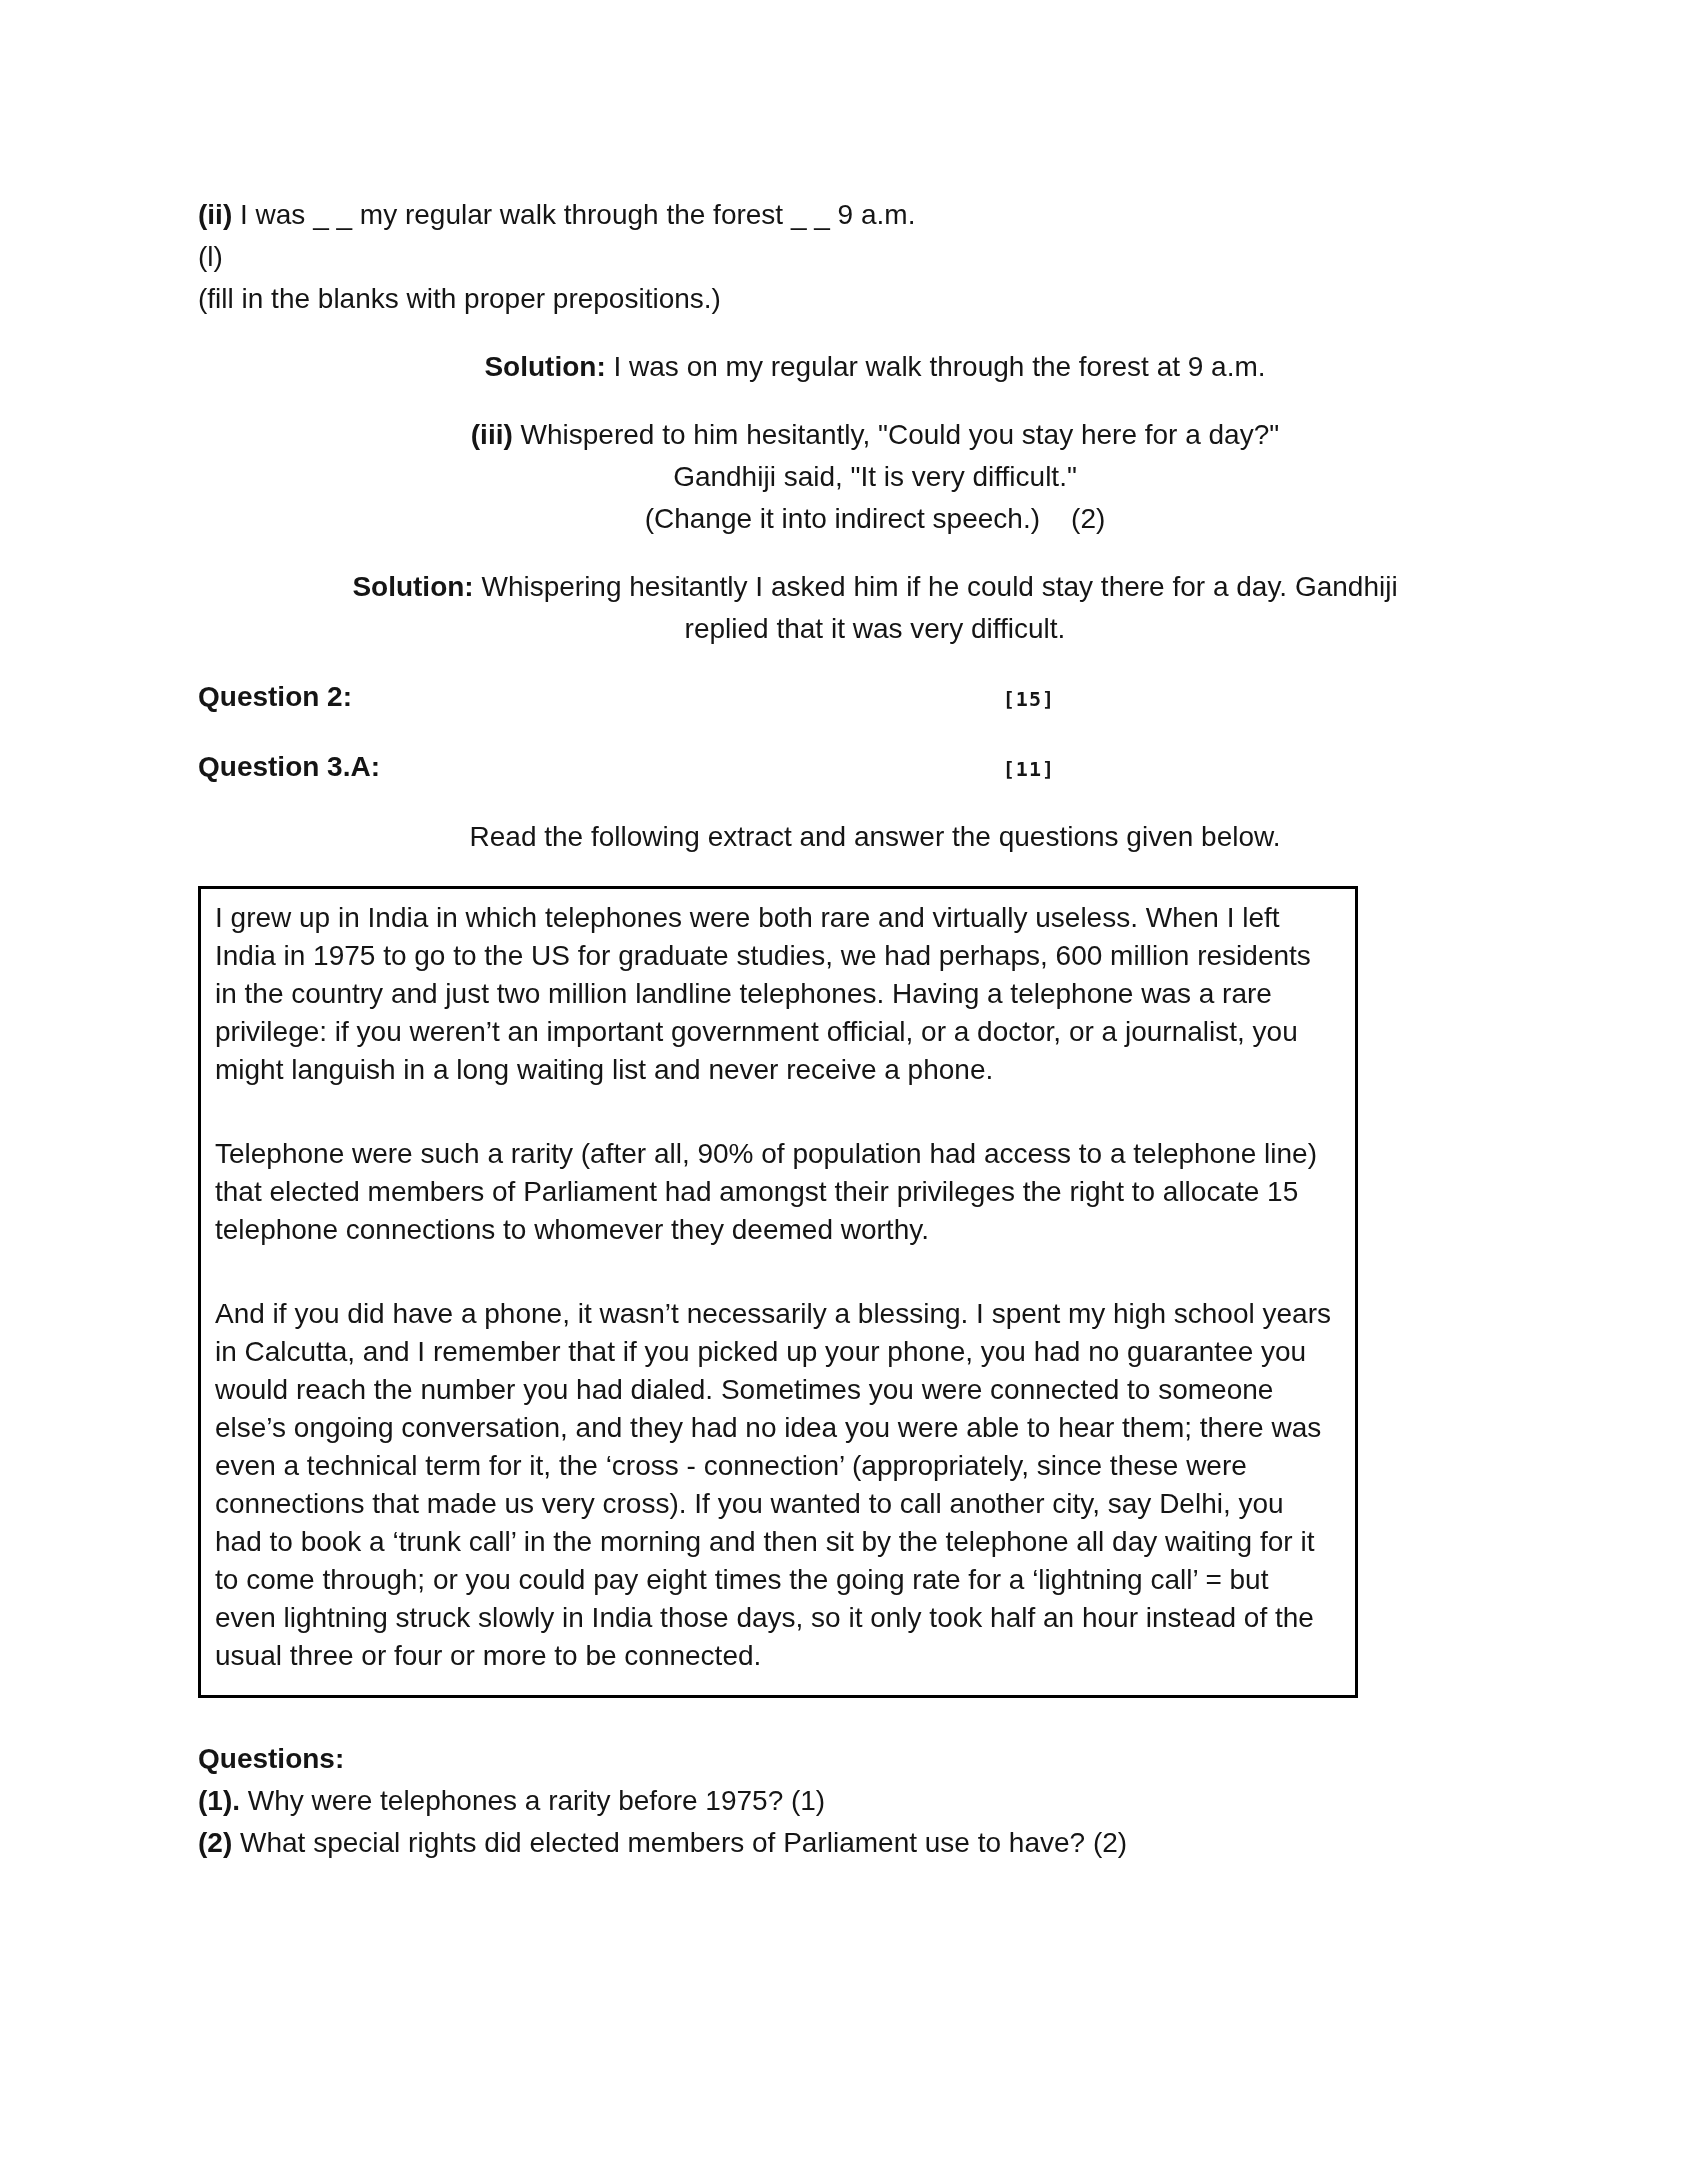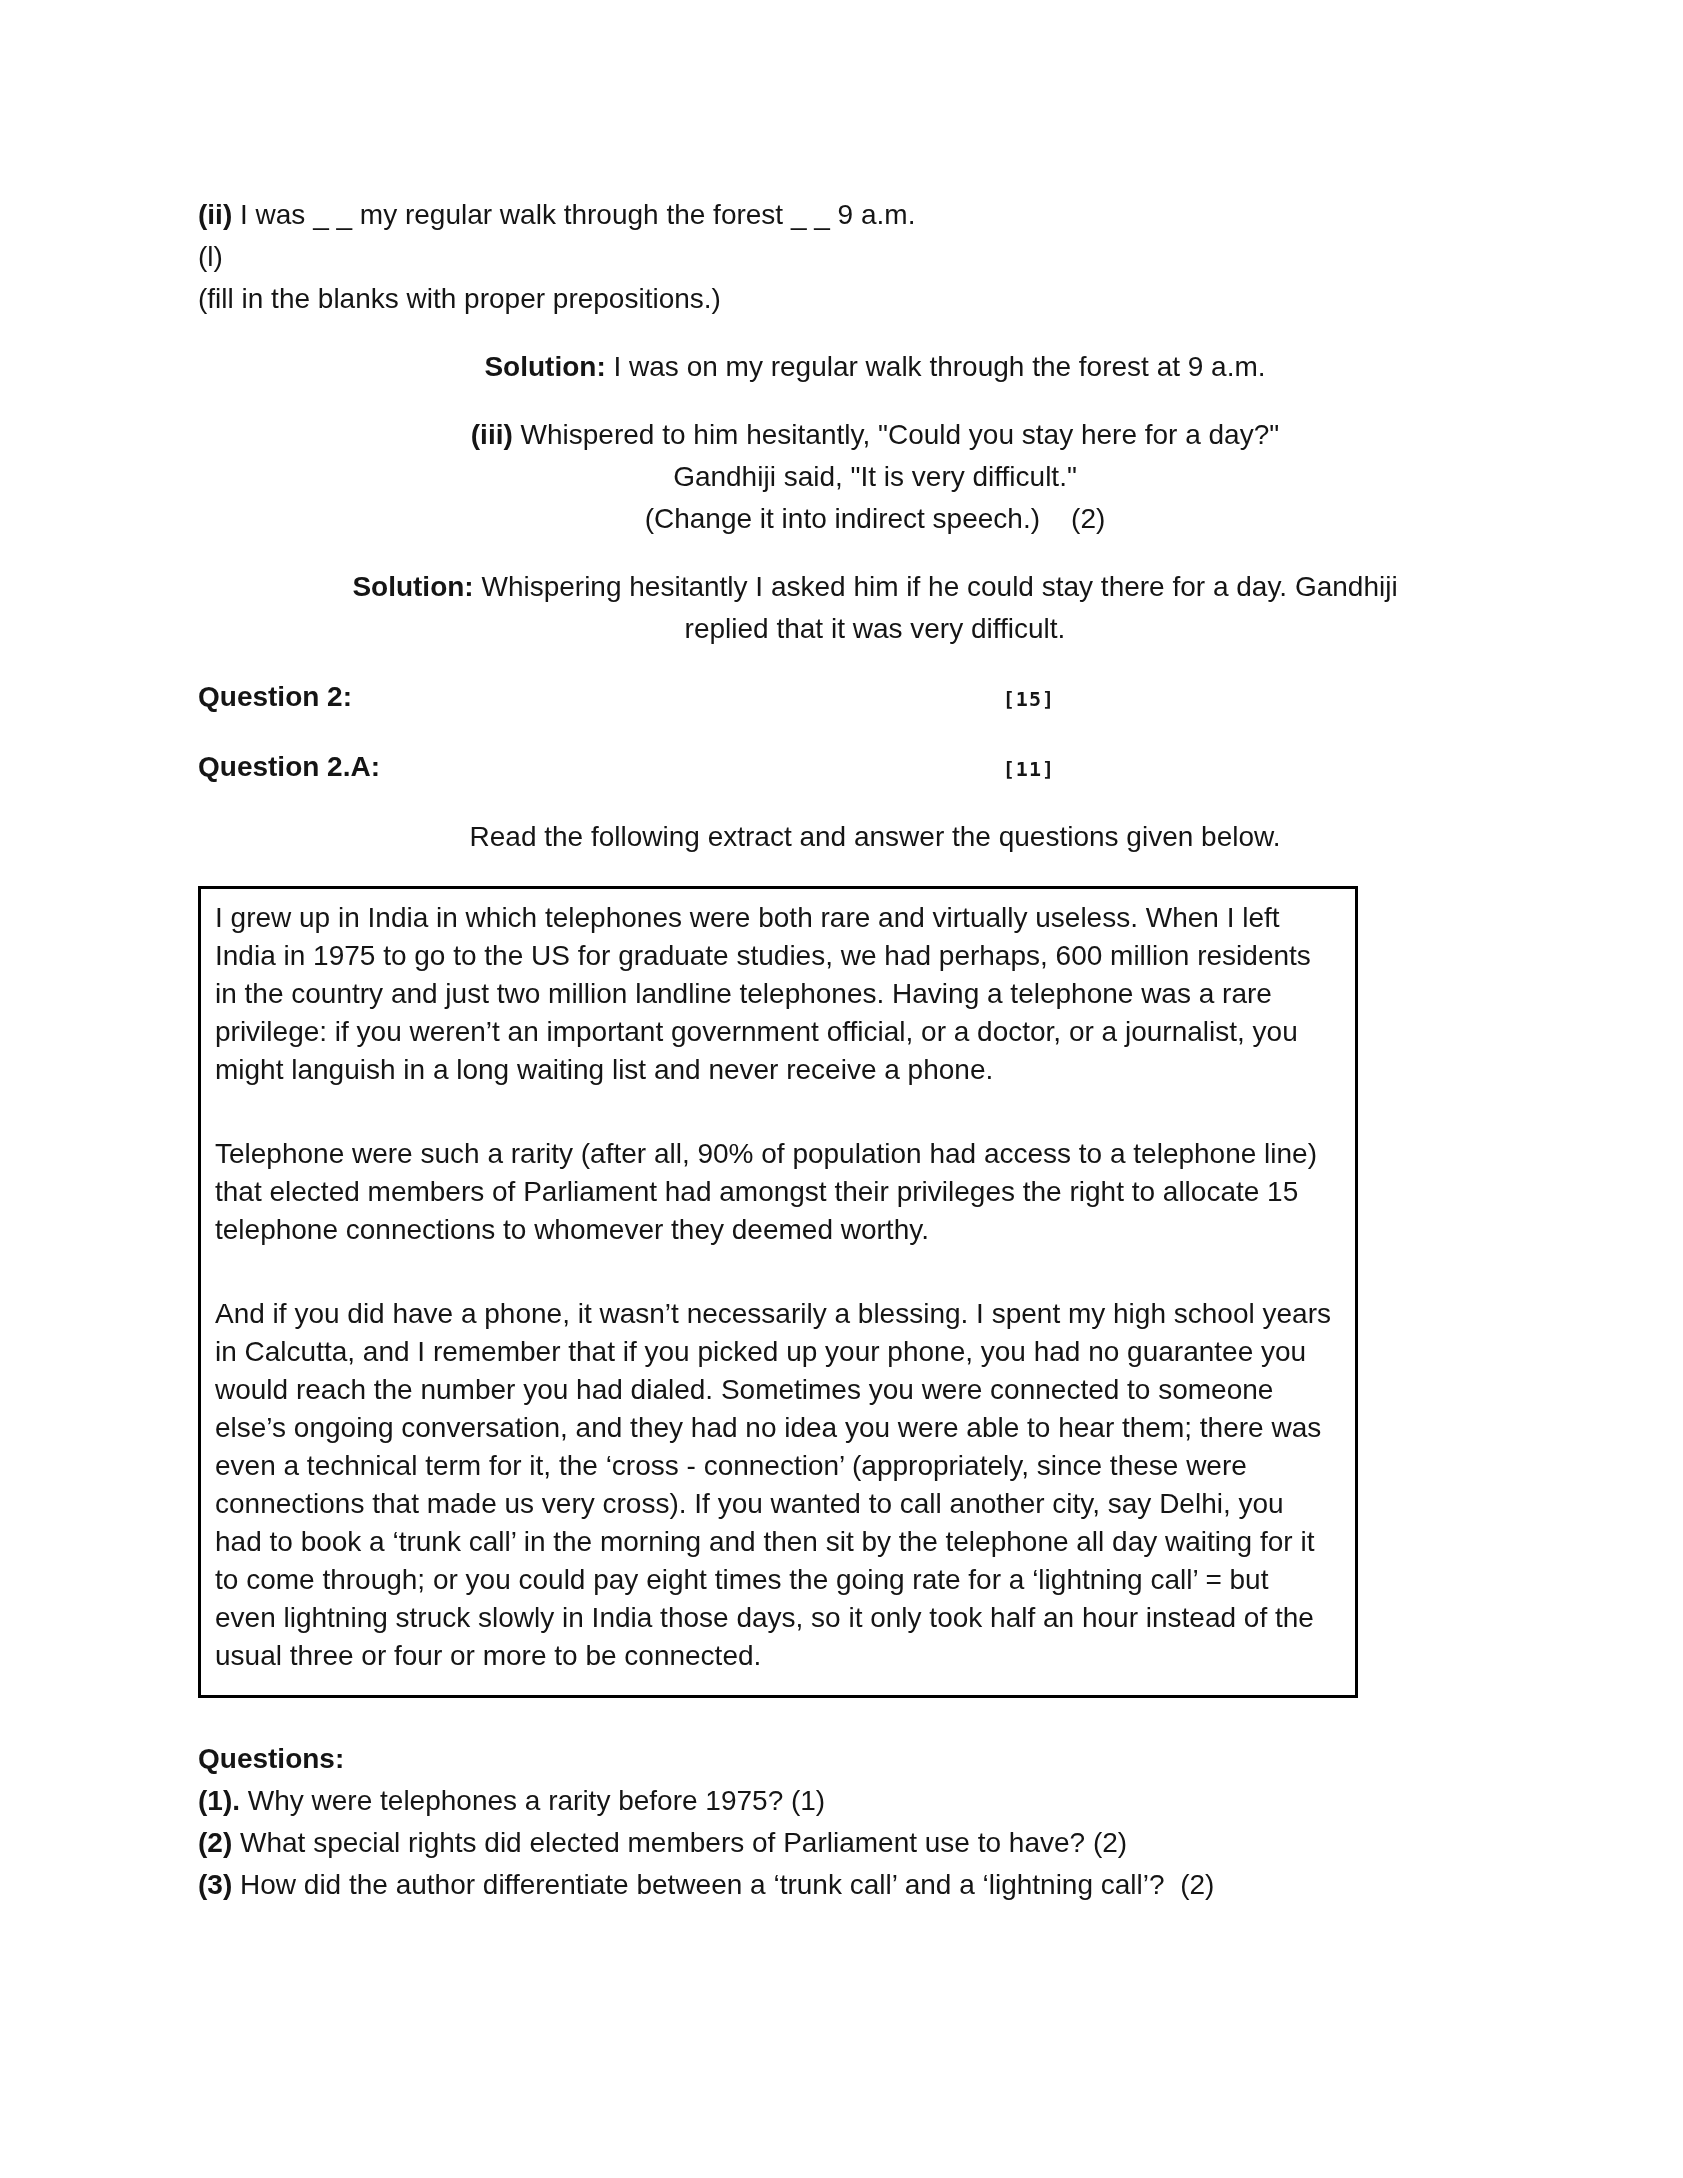--- a/index.html
+++ b/index.html
@@ -81,21 +81,21 @@
 
   <div class="line blk"><span class="b">Solution:</span><span> Whispering hesitantly I asked him if he could stay there for a day. Gandhiji
 replied that it was very difficult.</span></div>
 
   <div class="hrow">
     <span class="heading">Question 2:</span>
     <span class="marks">[15]</span>
   </div>
 
   <div class="hrow">
-    <span class="heading">Question 2.A:</span>
+    <span class="heading">Question 3.A:</span>
     <span class="marks">[11]</span>
   </div>
 
   <div class="line blk">Read the following extract and answer the questions given below.</div>
 
   <div class="extract-box">
     <div class="bpara">I grew up in India in which telephones were both rare and virtually useless. When I left
 India in 1975 to go to the US for graduate studies, we had perhaps, 600 million residents
 in the country and just two million landline telephones. Having a telephone was a rare
 privilege: if you weren’t an important government official, or a doctor, or a journalist, you
@@ -112,17 +112,16 @@
 had to book a ‘trunk call’ in the morning and then sit by the telephone all day waiting for it
 to come through; or you could pay eight times the going rate for a ‘lightning call’ = but
 even lightning struck slowly in India those days, so it only took half an hour instead of the
 usual three or four or more to be connected.</div>
   </div>
 
   <div class="questions">
     <div class="line b">Questions:</div>
     <div class="line"><span class="b">(1).</span><span> Why were telephones a rarity before 1975? (1)</span></div>
     <div class="line"><span class="b">(2)</span><span> What special rights did elected members of Parliament use to have? (2)</span></div>
-    <div class="line"><span class="b">(3)</span><span> How did the author differentiate between a ‘trunk call’ and a ‘lightning call’?  (2)</span></div>
   </div>
 
 </div>
 
 
 </body></html>

